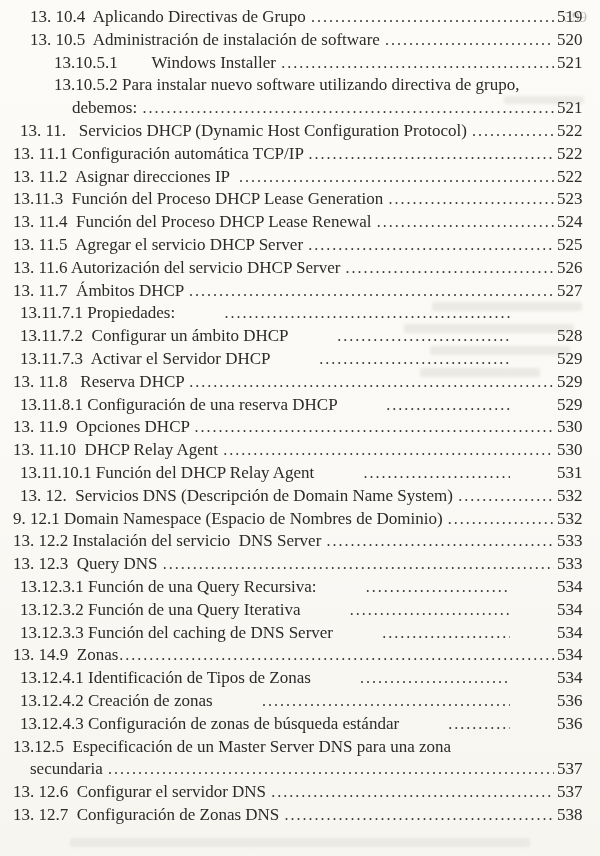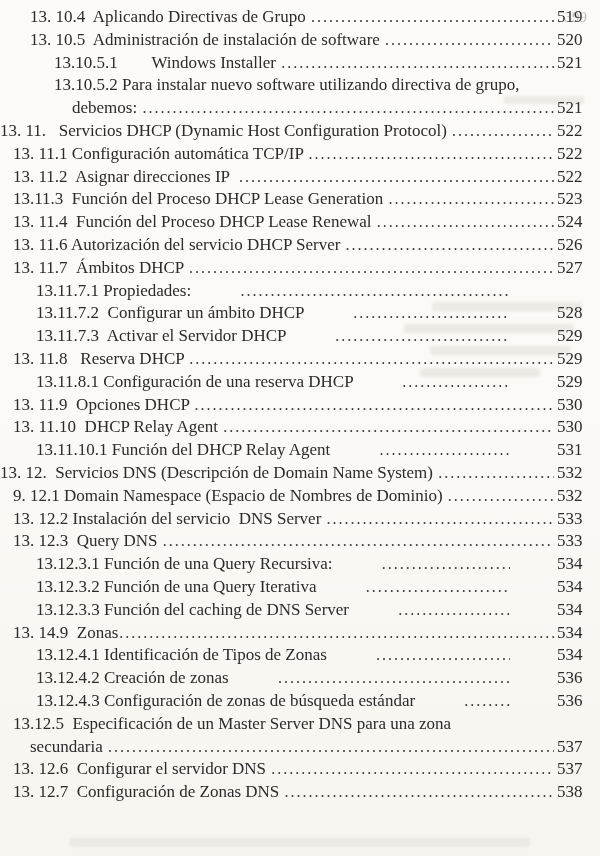--- a/index.html
+++ b/index.html
@@ -43,24 +43,24 @@
     content: "........................................................................................................................................................................";
     letter-spacing: 2px;
     font-size: 16px;
   }
   .pagenum {
     flex-shrink: 0;
     min-width: 33px;
     padding-right: 2px;
   }
   
-  .lv0 { padding-left: 0; }
+  .lv0 { padding-left: 20px; }
   .lv1 { padding-left: 13px; }
   .lv2 { padding-left: 30px; }
-  .lv3 { padding-left: 36px; gap: 44px; }
+  .lv3 { padding-left: 20px; gap: 44px; }
   .lv4 { padding-left: 54px; }
   .lv5 { padding-left: 72px; }
 
   
   .bleed-399 {
     position: absolute;
     top: 9px;
     right: 13px;
     font-size: 15px;
     color: rgba(110, 108, 100, 0.45);
@@ -137,20 +137,25 @@
     <span class="leader"></span>
     <span class="pagenum">523</span>
   </div>
 
   <div class="row lv1">
     <span class="label">13. 11.4  Función del Proceso DHCP Lease Renewal </span>
     <span class="leader"></span>
     <span class="pagenum">524</span>
   </div>
 
+  <div class="row lv1">
+    <span class="label">13. 11.5  Agregar el servicio DHCP Server </span>
+    <span class="leader"></span>
+    <span class="pagenum">525</span>
+  </div>
 
   <div class="row lv1">
     <span class="label">13. 11.6 Autorización del servicio DHCP Server </span>
     <span class="leader"></span>
     <span class="pagenum">526</span>
   </div>
 
   <div class="row lv1">
     <span class="label">13. 11.7  Ámbitos DHCP </span>
     <span class="leader"></span>

